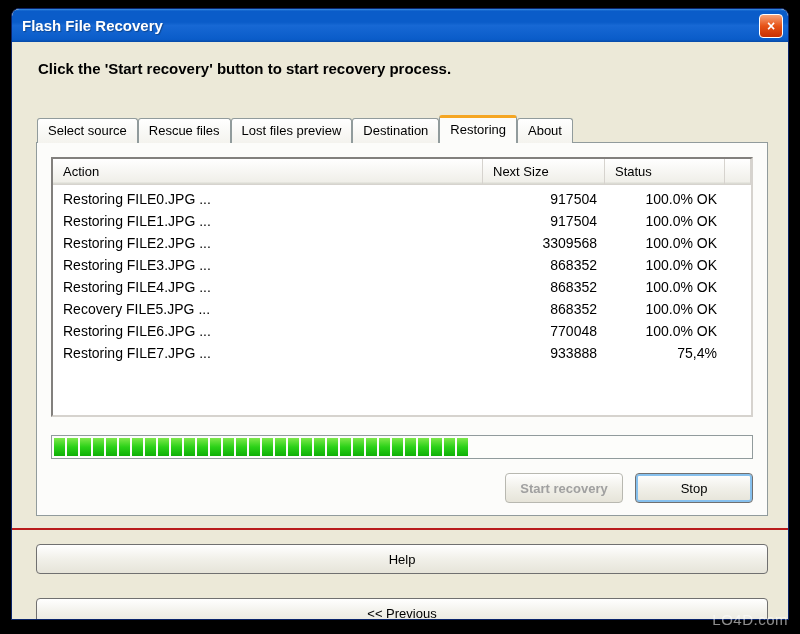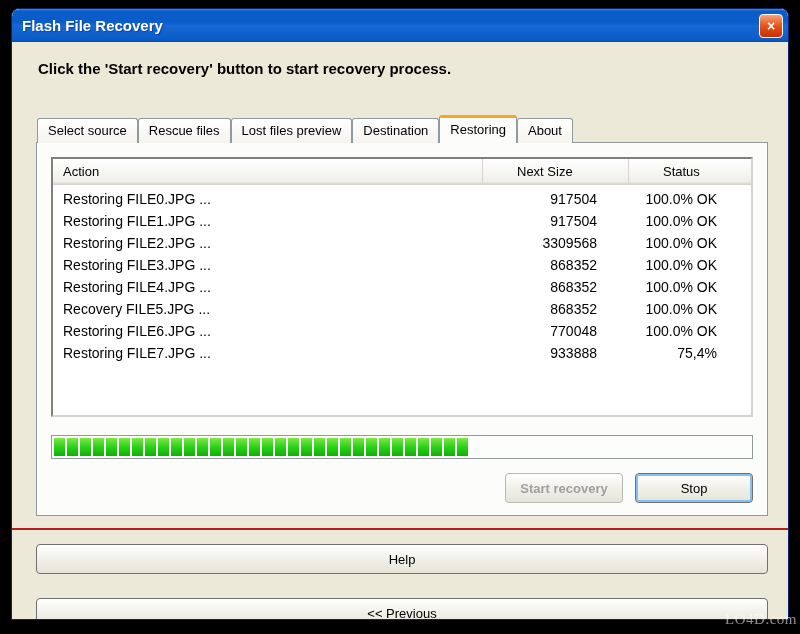--- a/index.html
+++ b/index.html
@@ -102,21 +102,20 @@
   .listview {
     border: 2px inset #d6d3ce;
     background: #fff;
     height: 260px;
     overflow: hidden;
   }
   .listview-header {
     display: flex;
     background: linear-gradient(to bottom, #ffffff 0%, #f0efe9 90%, #d6d6ce 100%);
     border-bottom: 1px solid #d6d3ce;
-    gap: 24px;
   }
   .listview-header .col {
     padding: 5px 8px 5px 10px;
     font-size: 13px;
     border-right: 1px solid #d6d3ce;
     text-align: left;
   }
   .col-action { flex: 0 0 430px; }
   .col-size { flex: 0 0 122px; text-align: right; padding-right: 14px; }
   .col-status { flex: 0 0 120px; text-align: right; padding-right: 14px; }
@@ -174,26 +173,26 @@
   .bottom-bar {
     border-top: 2px solid #b91c1c;
     padding: 14px 20px 12px 24px;
     display: flex;
     gap: 12px;
     flex-direction: column;
   }
   .bottom-bar .spacer { flex: 1; }
   .watermark {
     position: absolute;
-    right: 3px;
+    right: 12px;
     bottom: 6px;
     color: rgba(255,255,255,0.55);
     font-size: 15px;
     letter-spacing: 0.5px;
-    font-family: Liberation Serif, serif;
+    font-family: Liberation Sans, sans-serif;
     pointer-events: none;
   }
 </style>
 </head>
 <body>
 
 <div class="window">
 
   <div class="titlebar">
     <span class="title-text">Flash File Recovery</span>

